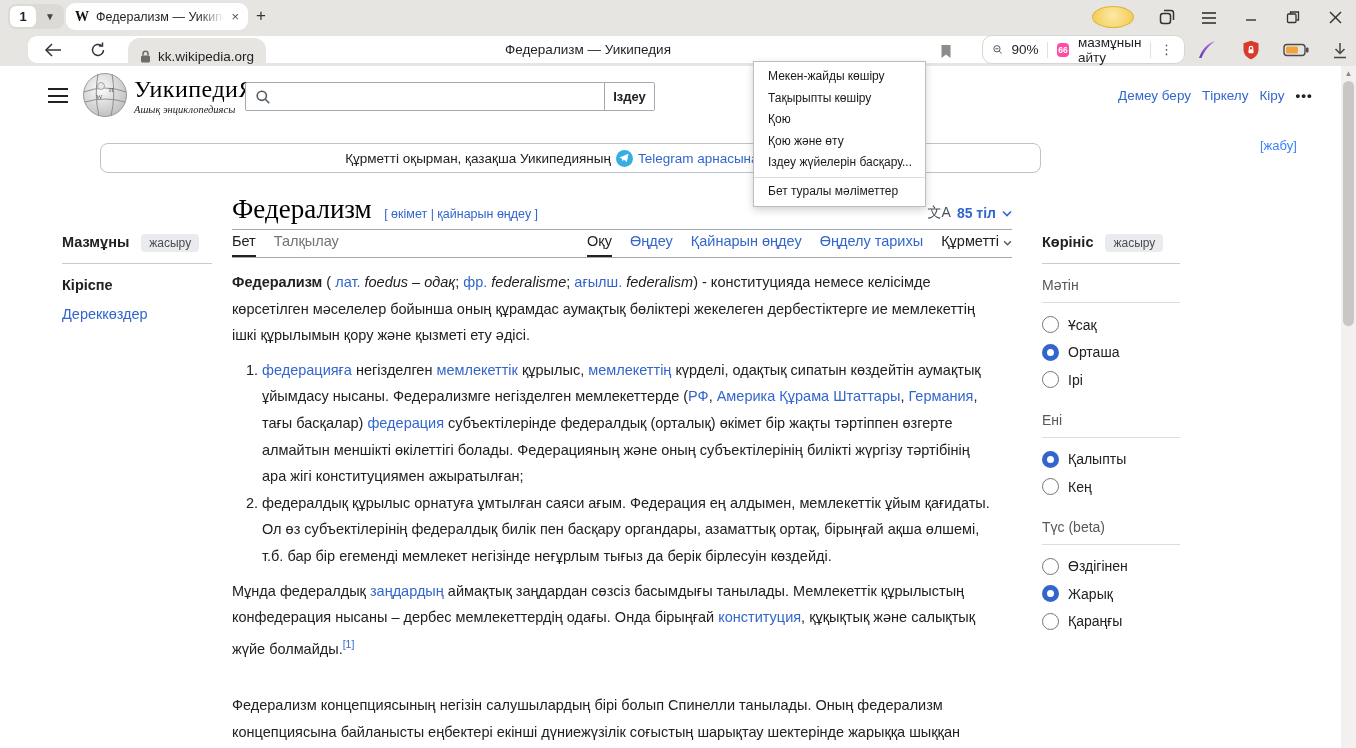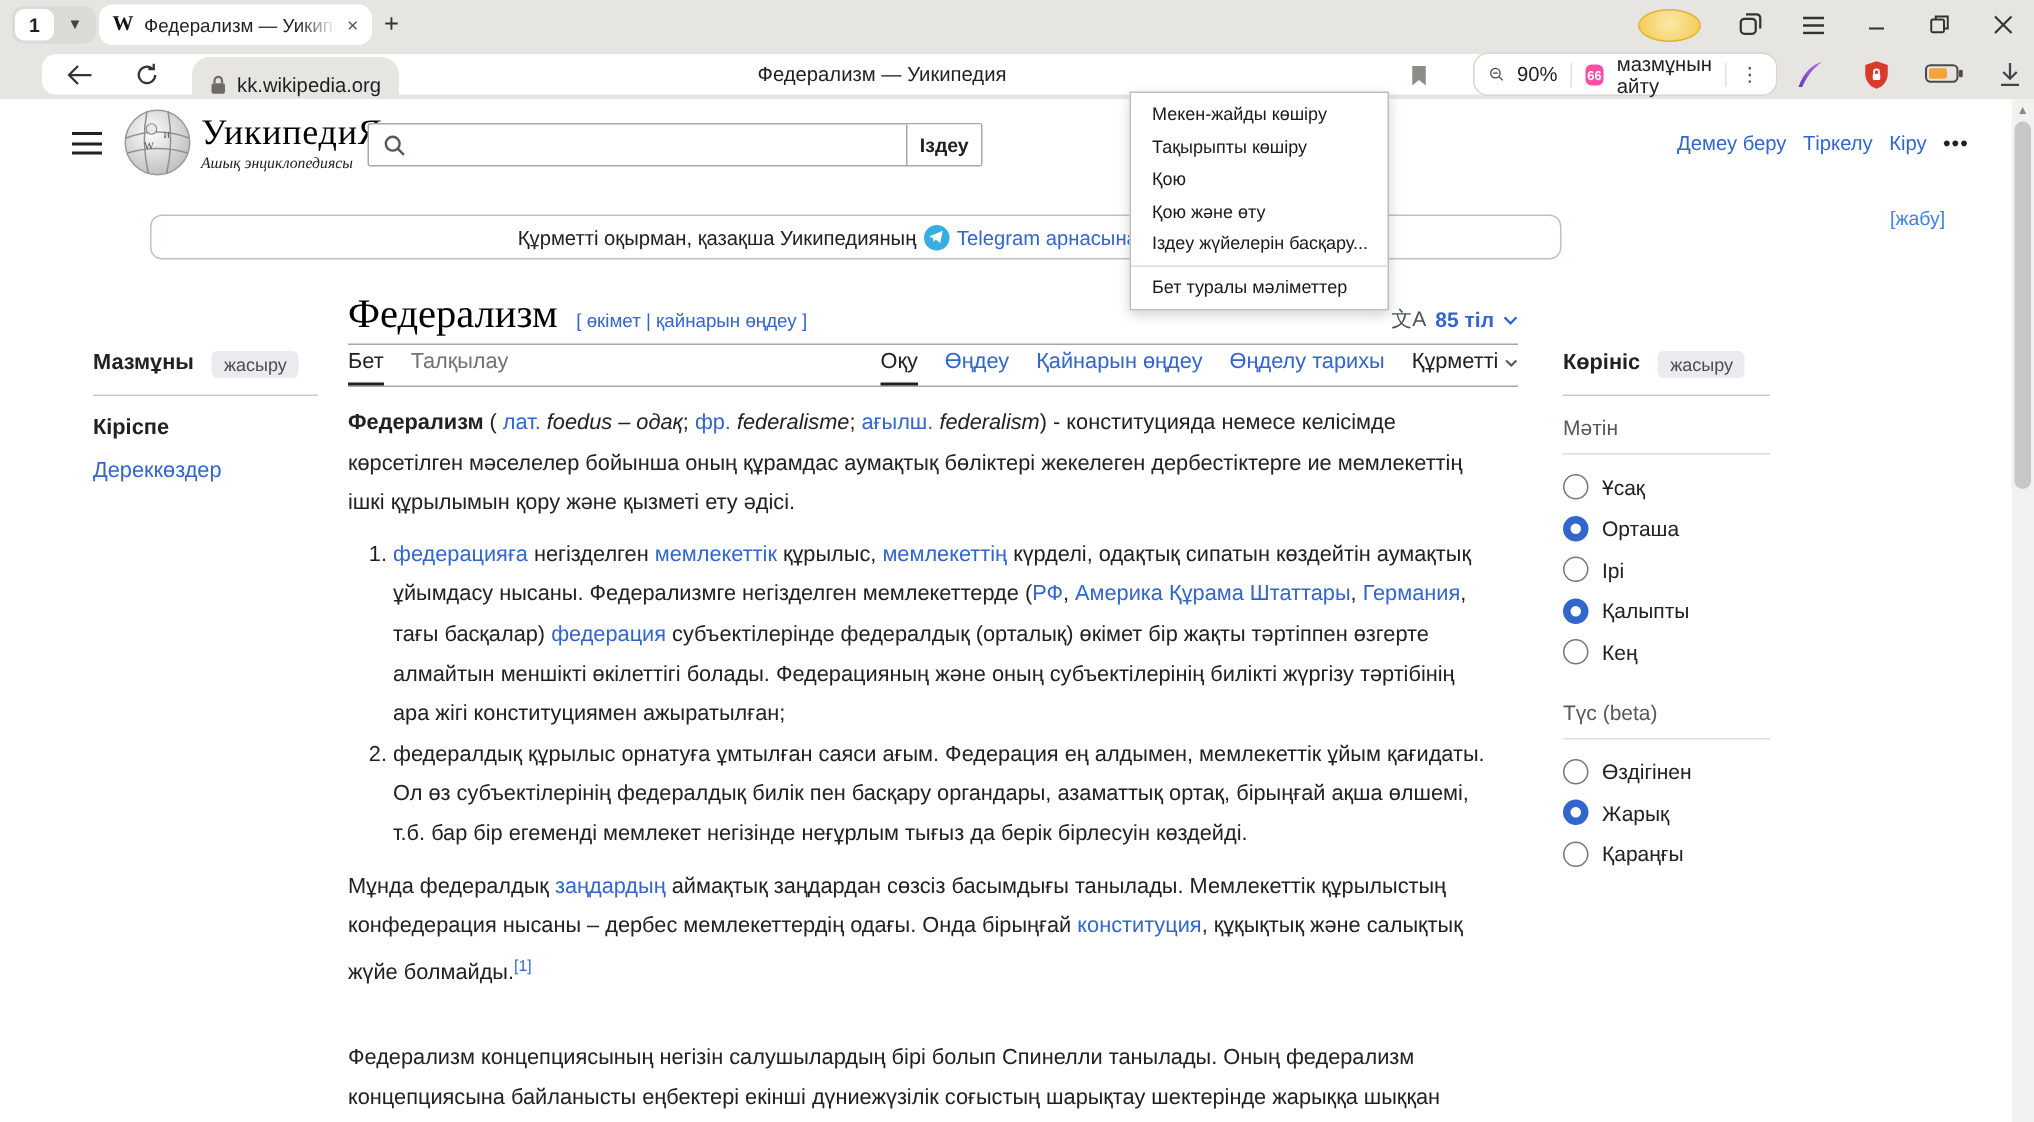--- a/index.html
+++ b/index.html
@@ -336,20 +336,21 @@
         <span class="lbl">Ұсақ</span>
       </div>
     <div class="opt">
         <span class="radio on"></span>
         <span class="lbl">Орташа</span>
       </div>
     <div class="opt">
         <span class="radio"></span>
         <span class="lbl">Ірі</span>
       </div>
+    <div class="sect-label">Ені</div>
     <div class="opt">
         <span class="radio on"></span>
         <span class="lbl">Қалыпты</span>
       </div>
     <div class="opt">
         <span class="radio"></span>
         <span class="lbl">Кең</span>
       </div>
     <div class="sect-label">Түс (beta)</div>
     <div class="opt">

